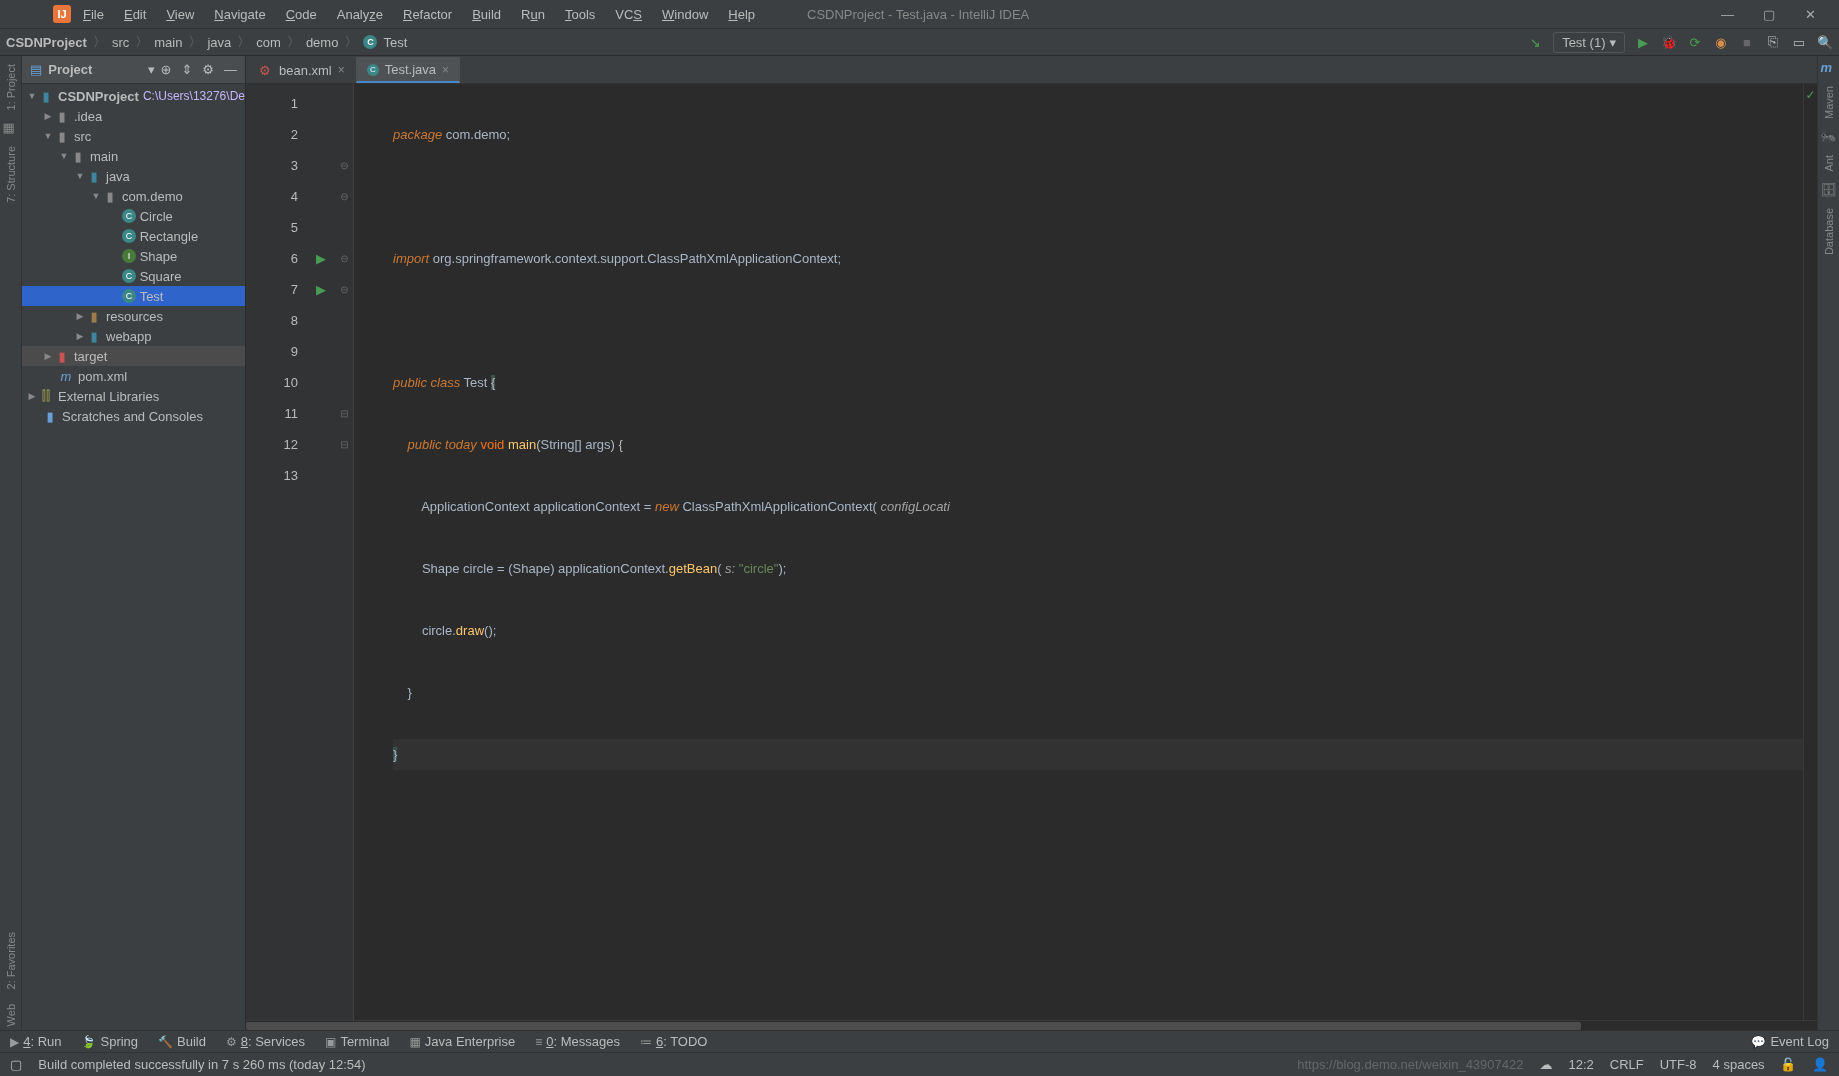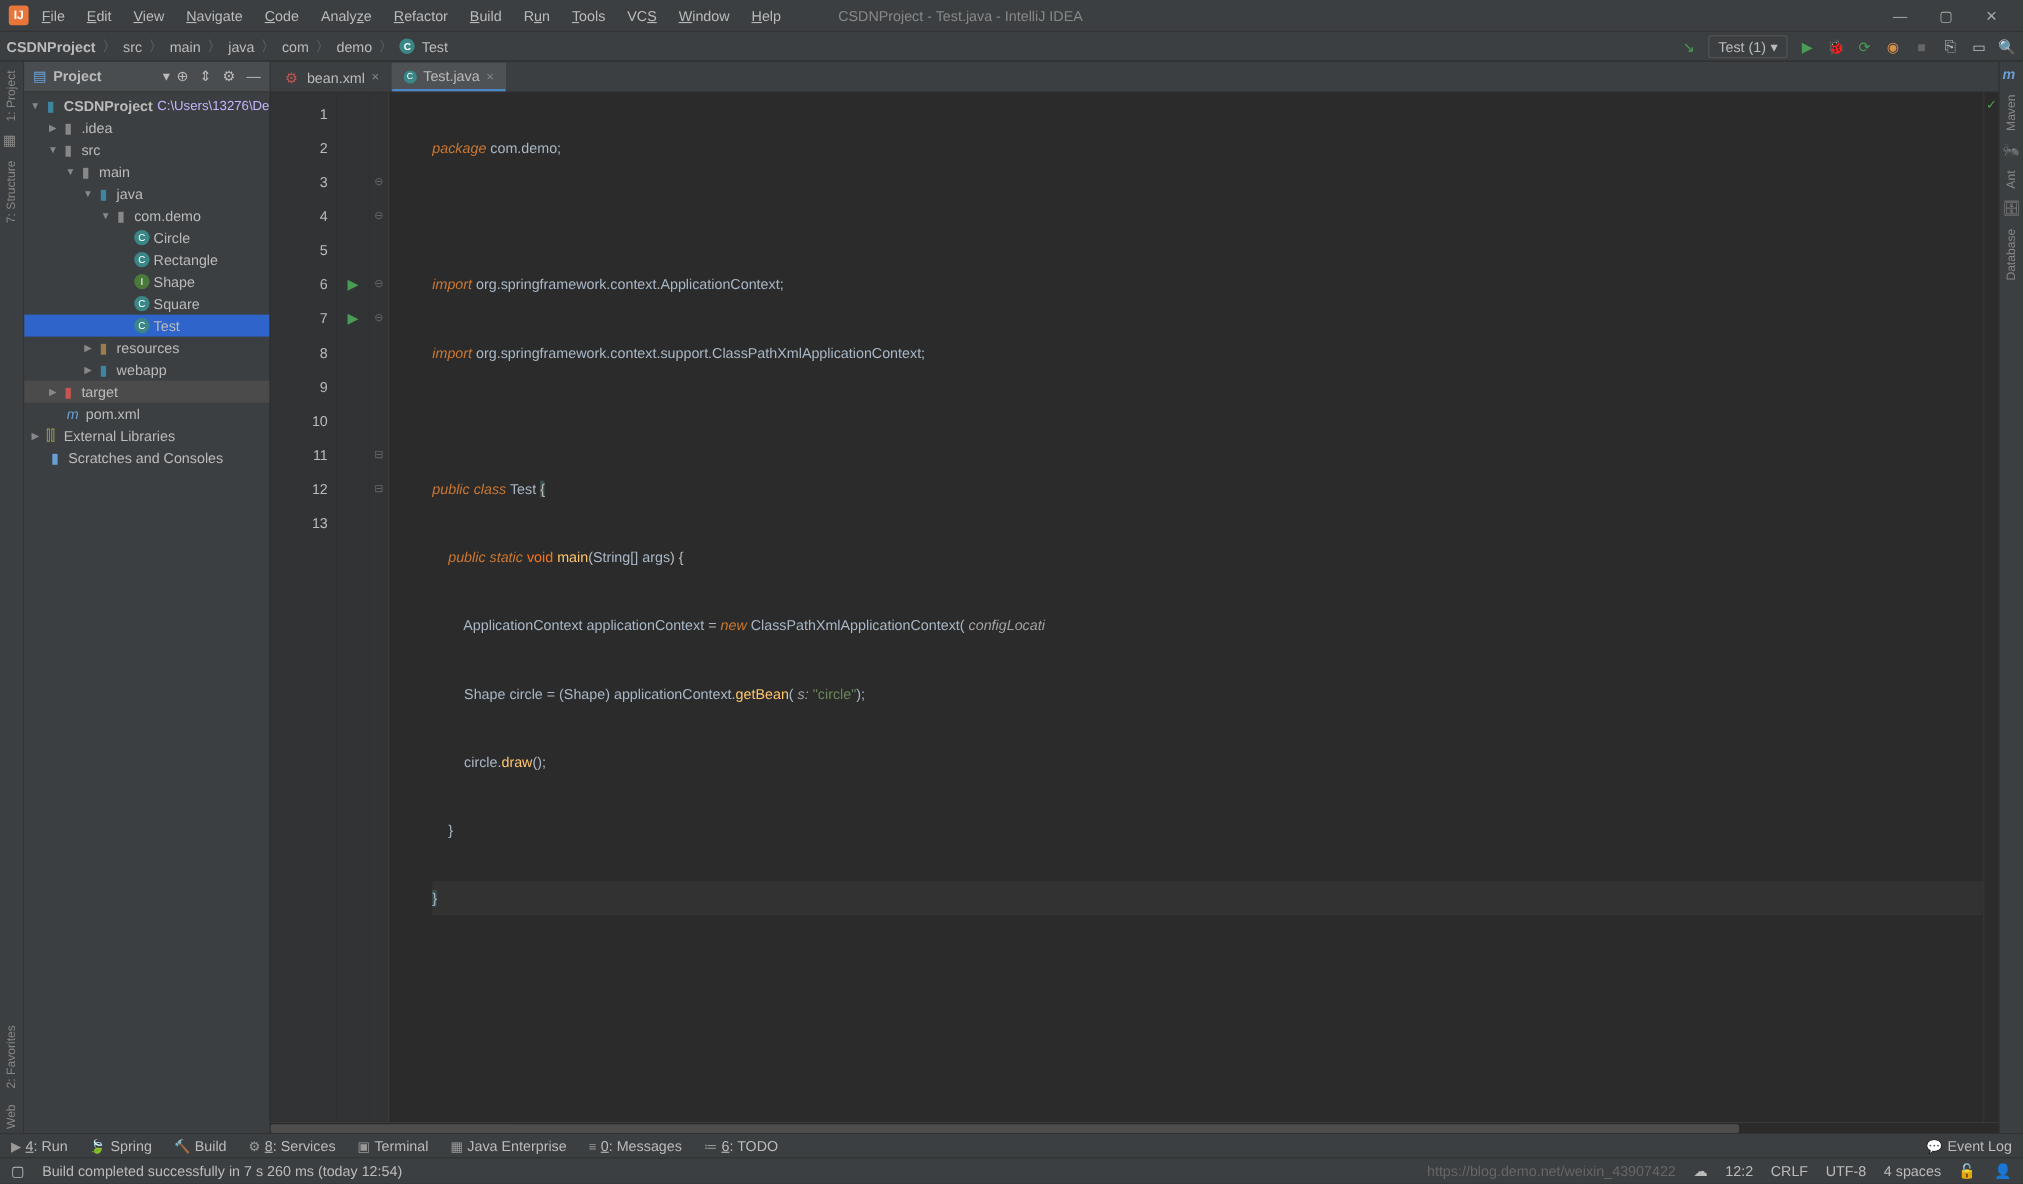--- a/index.html
+++ b/index.html
@@ -1,18 +1,18 @@
 <!DOCTYPE html>
 <html><head>
 <meta charset="utf-8">
 <style>
 * { margin: 0; padding: 0; box-sizing: border-box; font-family: -apple-system, "Segoe UI", Arial, sans-serif; font-size: 13px; color: #bbbbbb; user-select: none; }
 body { background: #3c3f41; width: 1839px; height: 1076px; overflow: hidden; display: flex; flex-direction: column; }
 .titlebar { height: 28px; background: #3c3f41; display: flex; align-items: center; }
-.menu { display: flex; align-items: center; gap: 4px; height: 28px; padding-left: 8px; flex: 1; }
+.menu { display: flex; align-items: center; gap: 4px; height: 28px; padding-left: 8px; flex: 1; margin-left: 45px; }
 .menu-icon { width: 18px; height: 18px; background: #e8763a; border-radius: 3px; display: flex; align-items: center; justify-content: center; font-weight: bold; color: #fff; font-size: 11px; }
 .menu-item { padding: 3px 8px; cursor: default; }
 .menu-item u { text-decoration: underline; }
 .win-title { color: #888; margin-left: 40px; }
 .win-controls { display: flex; gap: 28px; padding: 0 20px; }
 .win-btn { width: 14px; height: 14px; color: #aaa; cursor: default; }
 
 .navrow { height: 28px; background: #3c3f41; border-top: 1px solid #323232; border-bottom: 1px solid #2b2b2b; display: flex; align-items: center; padding: 0 6px; }
 .breadcrumbs { display: flex; align-items: center; gap: 6px; flex: 1; font-weight: bold; }
 .crumb { color: #bbb; font-weight: normal; }
@@ -295,25 +295,24 @@
           <div class="f"></div>
           <div class="f"></div>
           <div class="f"></div>
         <div class="f">⊟</div>
           <div class="f">⊟</div>
           <div class="f"></div>
       </div>
       <div class="code">
 <div class="ln"><span class="kw">package</span> <span class="t">com.demo;</span></div>
 <div class="ln"></div>
-<div class="ln"><span class="kw">import</span> <span class="t">org.springframework.context.ApplicationContext;</span></div>
 <div class="ln"><span class="kw">import</span> <span class="t">org.springframework.context.support.ClassPathXmlApplicationContext;</span></div>
 <div class="ln"></div>
 <div class="ln"><span class="kw">public class</span> <span class="cls">Test</span> <span style="background:#3b514d">{</span></div>
-<div class="ln">    <span class="kw">public static</span> <span class="kw2">void</span> <span class="fn">main</span>(<span class="t">String[]</span> <span class="t">args</span>) {</div>
+<div class="ln">    <span class="kw">public today</span> <span class="kw2">void</span> <span class="fn">main</span>(<span class="t">String[]</span> <span class="t">args</span>) {</div>
 <div class="ln">        <span class="t">ApplicationContext applicationContext =</span> <span class="kw">new</span> <span class="t">ClassPathXmlApplicationContext(</span> <span class="param">configLocati</span></div>
 <div class="ln">        <span class="t">Shape circle = (Shape) applicationContext.</span><span class="fn">getBean</span><span class="t">(</span> <span class="param">s:</span> <span class="str">"circle"</span><span class="t">);</span></div>
 <div class="ln">        <span class="t">circle.</span><span class="fn">draw</span><span class="t">();</span></div>
 <div class="ln">    <span class="t">}</span></div>
 <div class="ln hl"><span class="t" style="background:#3b514d">}</span></div>
 <div class="ln"></div>
       </div>
       <div class="err-strip">
         <div class="check">✓</div>
       </div>

